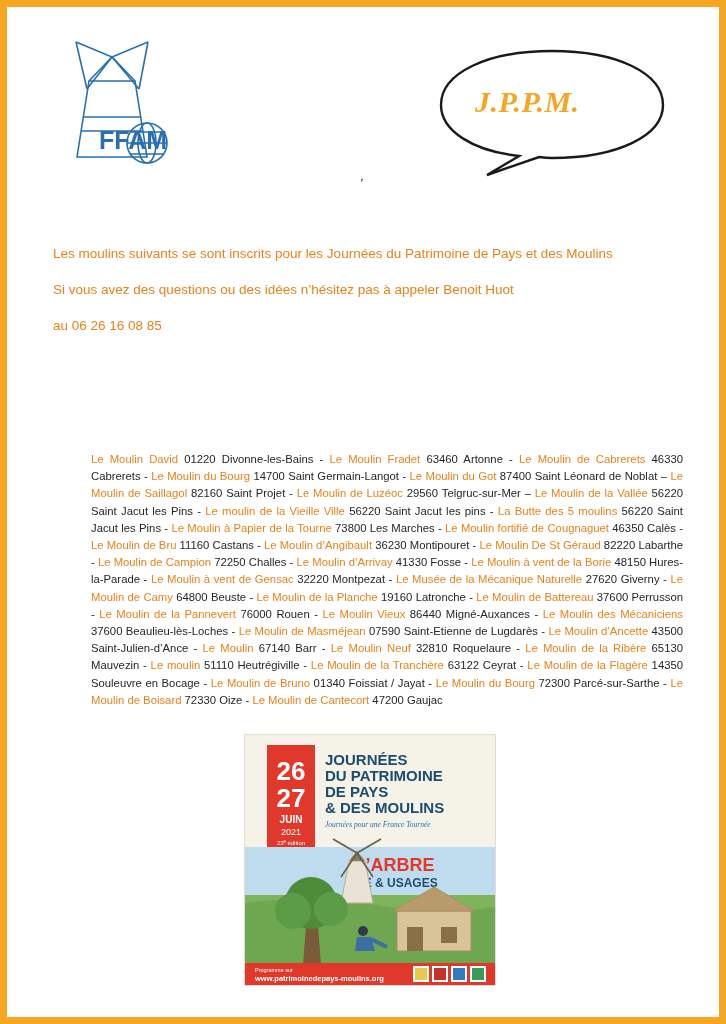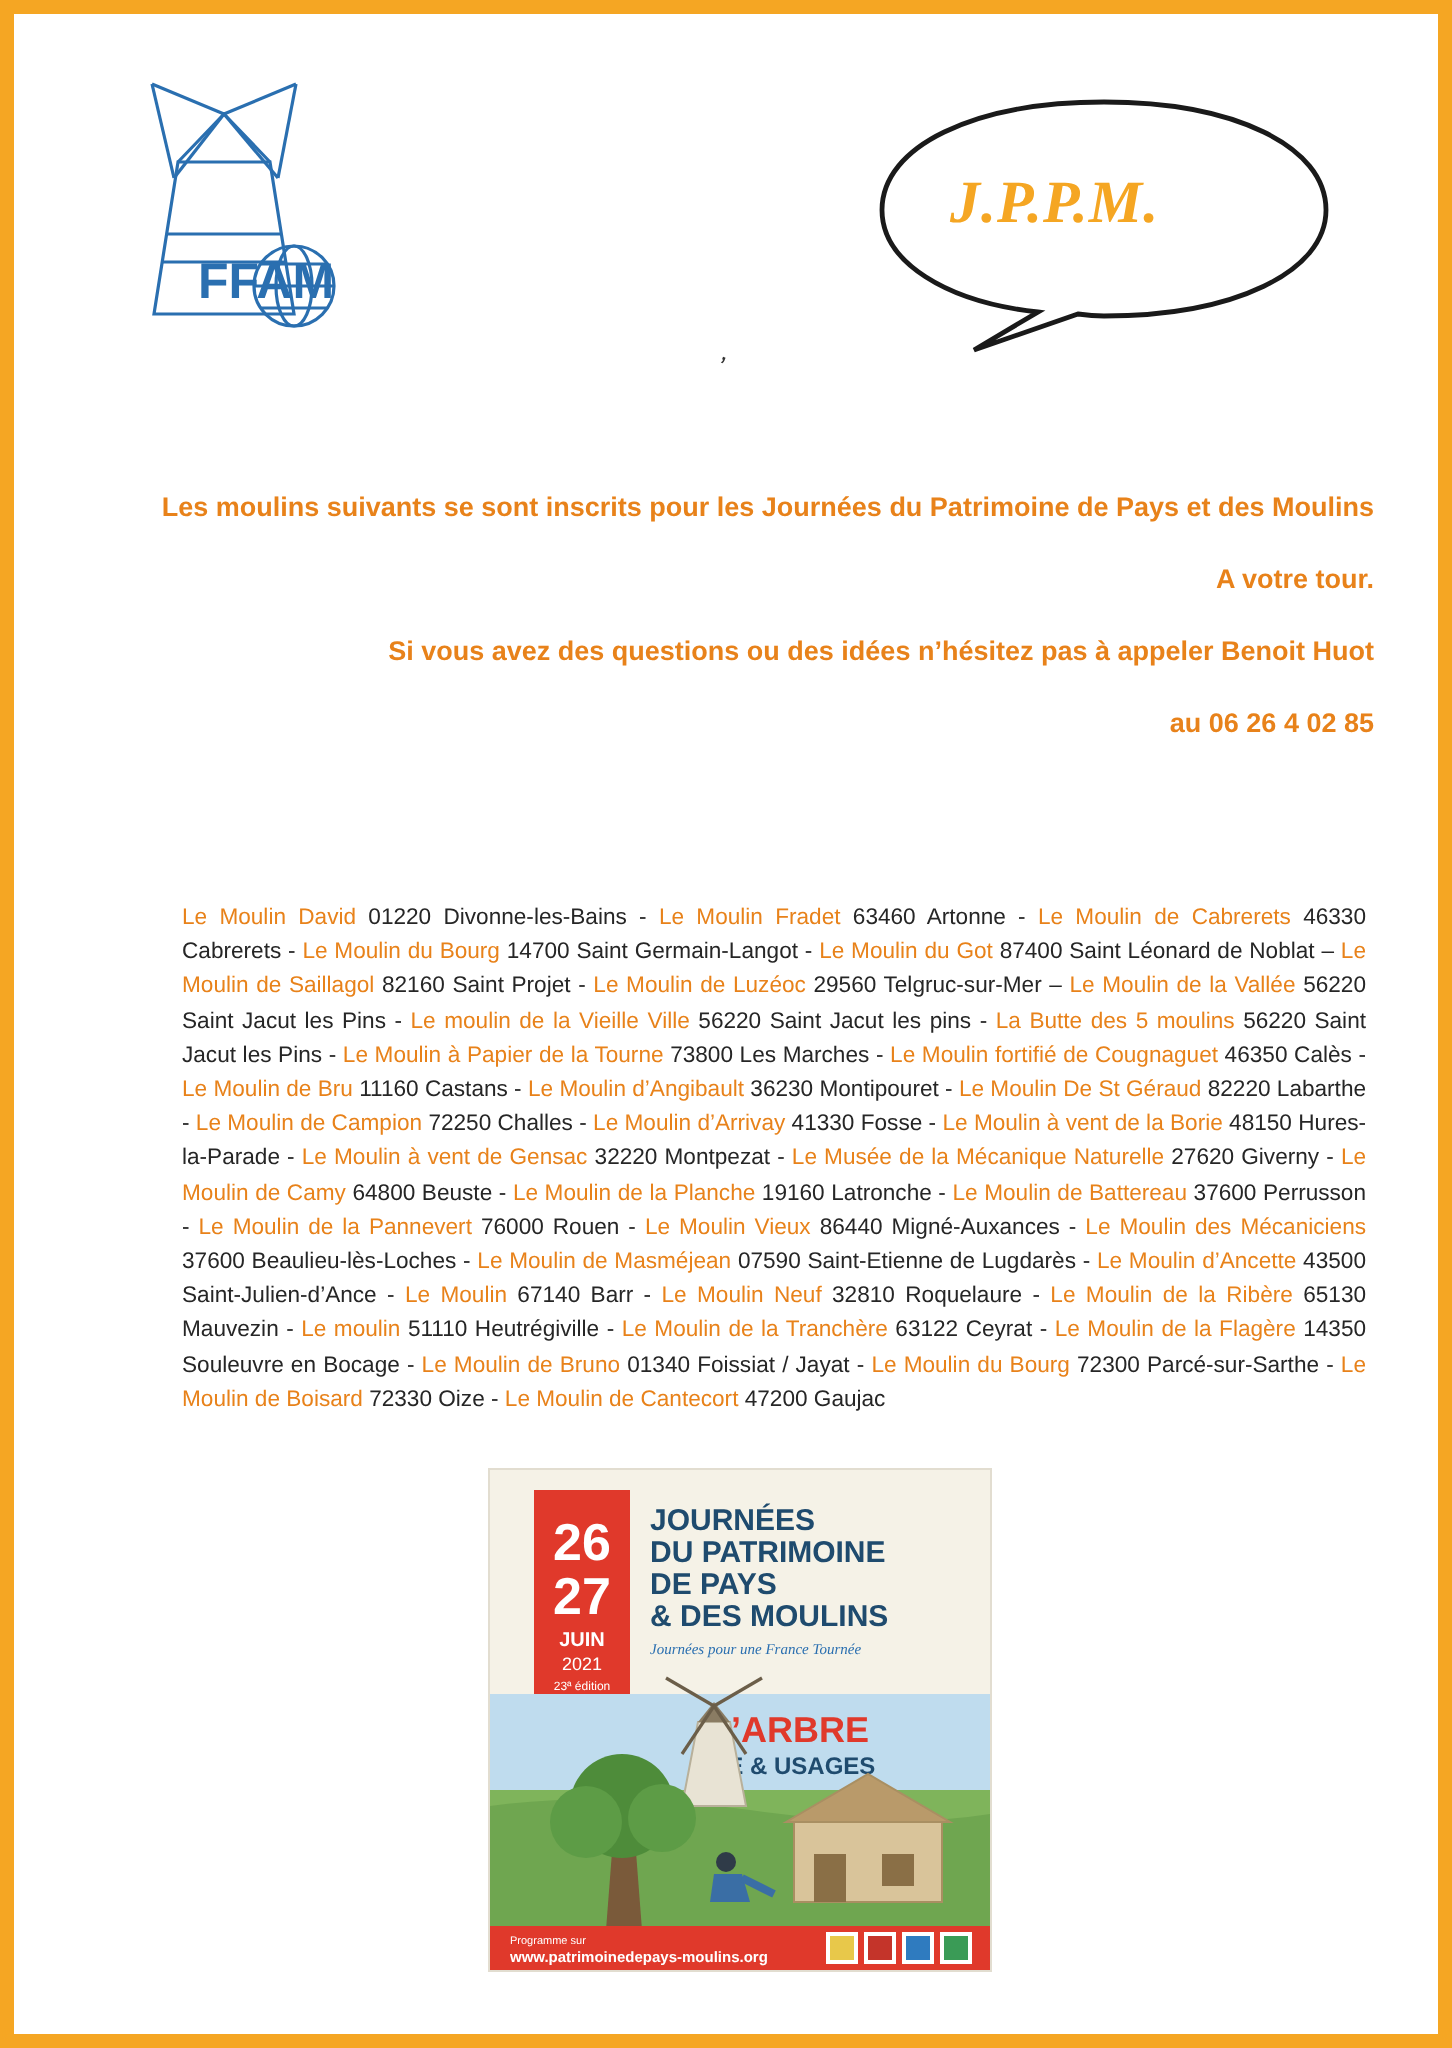--- a/index.html
+++ b/index.html
@@ -68,23 +68,23 @@
     color: #333;
     transform: rotate(20deg);
   }
 
   
   .intro {
     position: absolute;
     left: 46px;
     top: 236px;
     width: 634px;
-    text-align: right;
+    text-align: left;
     color: #e8821a;
-    font-weight: bold;
+    font-weight: normal;
     font-size: 13.5px;
     line-height: 22px;
   }
   .intro .l1 { margin-bottom: 14px; }
   .intro .l2 { margin-bottom: 14px; }
   .intro .l3 { margin-bottom: 14px; }
   .intro .l4 { margin-bottom: 0; }
 
   
   .mill-list {
@@ -149,23 +149,22 @@
       <svg width="250" height="135" viewBox="0 0 250 135" xmlns="http://www.w3.org/2000/svg">
         <path d="M125 8 C60 8 14 30 14 62 C14 88 46 108 92 113 L60 132 L112 114 C117 114.7 121 115 125 115 C190 115 236 93 236 62 C236 30 190 8 125 8 Z" fill="#ffffff" stroke="#1a1a1a" stroke-width="2.4"></path>
       </svg>
     </div>
     <div class="jppm-text">J.P.P.M.</div>
 
     <div class="stray-mark">’</div>
 
     <div class="intro">
       <div class="l1">Les moulins suivants se sont inscrits pour les Journées du Patrimoine de Pays et des Moulins</div>
-      <div class="l2">A votre tour.</div>
       <div class="l3">Si vous avez des questions ou des idées n’hésitez pas à appeler Benoit Huot</div>
-      <div class="l4">au 06 26 4 02 85</div>
+      <div class="l4">au 06 26 16 08 85</div>
     </div>
 
     <div class="mill-list">
       <span><span class="mill-name">Le Moulin David</span> 01220 Divonne-les-Bains  -  <span class="mill-name">Le Moulin Fradet</span> 63460  Artonne  -  <span class="mill-name">Le Moulin de Cabrerets</span> 46330 Cabrerets - <span class="mill-name">Le Moulin du Bourg</span> 14700 Saint Germain-Langot -  <span class="mill-name">Le Moulin du Got</span> 87400 Saint Léonard de Noblat – <span class="mill-name">Le Moulin de Saillagol</span> 82160 Saint Projet  - <span class="mill-name">Le Moulin de Luzéoc</span>  29560 Telgruc-sur-Mer – <span class="mill-name">Le Moulin de la Vallée</span> 56220 Saint Jacut les Pins  - <span class="mill-name">Le moulin de la Vieille Ville </span>  56220 Saint Jacut les pins - <span class="mill-name">La Butte des 5 moulins</span> 56220 Saint Jacut les Pins - <span class="mill-name">Le Moulin à Papier de la Tourne</span> 73800 Les Marches  - <span class="mill-name">Le Moulin fortifié de Cougnaguet</span> 46350 Calès - <span class="mill-name">Le Moulin de Bru</span> 11160 Castans - <span class="mill-name">Le Moulin d’Angibault</span> 36230 Montipouret - <span class="mill-name">Le Moulin De St Géraud</span> 82220 Labarthe - <span class="mill-name">Le Moulin de Campion</span> 72250 Challes - <span class="mill-name">Le Moulin d’Arrivay</span>  41330 Fosse - <span class="mill-name">Le Moulin à vent de la Borie</span> 48150 Hures-la-Parade - <span class="mill-name">Le Moulin à vent de Gensac</span> 32220 Montpezat - <span class="mill-name">Le Musée de la Mécanique Naturelle</span> 27620 Giverny - <span class="mill-name">Le Moulin de Camy</span> 64800 Beuste - <span class="mill-name">Le Moulin de la Planche</span> 19160 Latronche - <span class="mill-name">Le Moulin de Battereau</span> 37600 Perrusson - <span class="mill-name">Le Moulin de la Pannevert</span> 76000 Rouen - <span class="mill-name">Le Moulin Vieux</span> 86440 Migné-Auxances - <span class="mill-name">Le Moulin des Mécaniciens</span> 37600 Beaulieu-lès-Loches - <span class="mill-name">Le Moulin de Masméjean</span> 07590 Saint-Etienne de Lugdarès - <span class="mill-name">Le Moulin d’Ancette</span> 43500 Saint-Julien-d’Ance - <span class="mill-name">Le Moulin</span> 67140 Barr - <span class="mill-name">Le Moulin Neuf</span> 32810 Roquelaure - <span class="mill-name">Le Moulin de la Ribère</span> 65130 Mauvezin - <span class="mill-name">Le moulin</span>  51110 Heutrégiville - <span class="mill-name">Le Moulin de la Tranchère</span> 63122 Ceyrat - <span class="mill-name">Le Moulin de la Flagère</span> 14350  Souleuvre en Bocage - <span class="mill-name">Le Moulin de Bruno</span> 01340 Foissiat / Jayat - <span class="mill-name">Le Moulin du Bourg</span> 72300 Parcé-sur-Sarthe - <span class="mill-name">Le Moulin de Boisard</span>  72330 Oize - <span class="mill-name">Le Moulin de Cantecort</span>  47200 Gaujac</span>
     </div>
 
     <div class="poster">
       <svg width="250" height="250" viewBox="0 0 250 250" xmlns="http://www.w3.org/2000/svg">
 
         <rect x="0" y="0" width="250" height="250" fill="#f2efe6"></rect>

